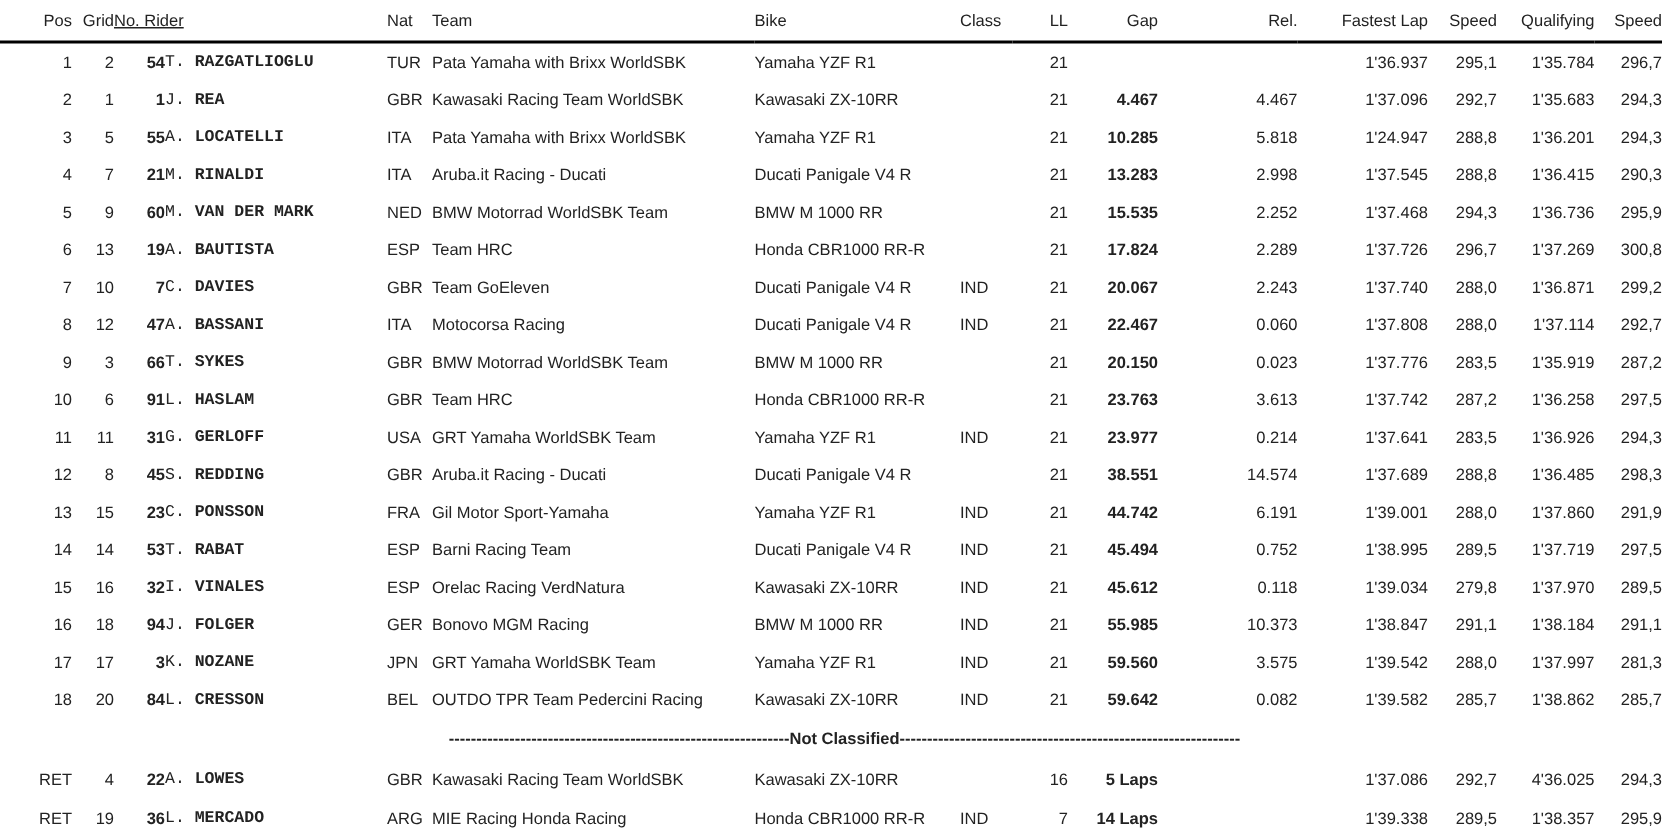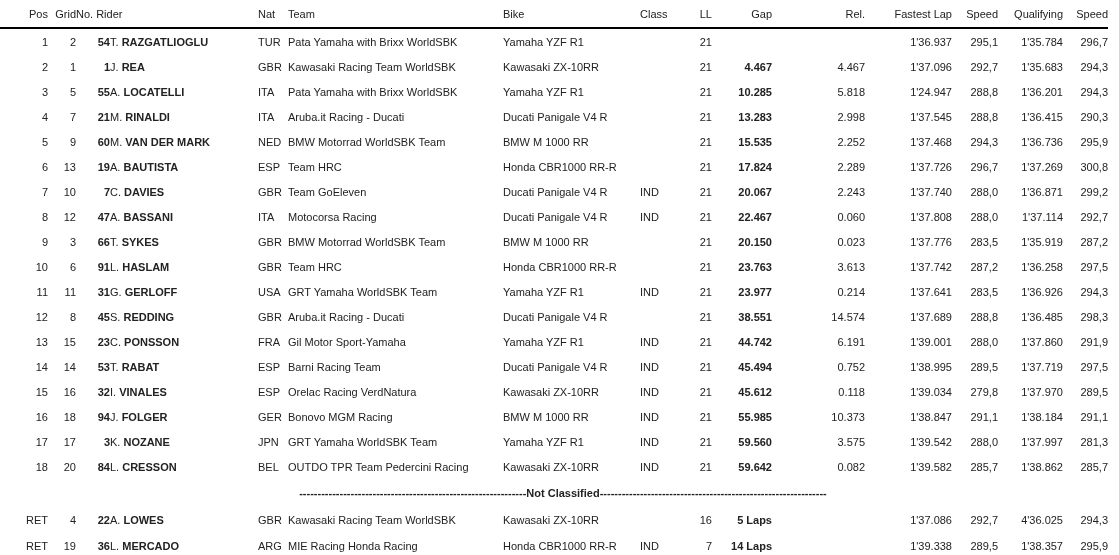--- a/index.html
+++ b/index.html
@@ -40,22 +40,22 @@
     padding: 0;
     vertical-align: middle;
     white-space: nowrap;
     overflow: hidden;
   }
   tr.ret-row td { height: 26px; }
   .a-l { text-align: left; }
   .a-r { text-align: right; }
   .a-c { text-align: left; }
   .b { font-weight: bold; text-align: right; }
-  .pad-rider { padding-left: 4px; }
-  .pad-head-rider { padding-left: 12px; }
+  .pad-rider { padding-left: 4px; font-family: Liberation Mono, monospace; }
+  .pad-head-rider { padding-left: 12px; text-decoration: underline; }
   tr.sep-row td {
     height: 28px;
     text-align: center;
     font-weight: bold;
     padding-left: 18px;
     letter-spacing: 0;
   }
 </style>
 </head>
 <body>

